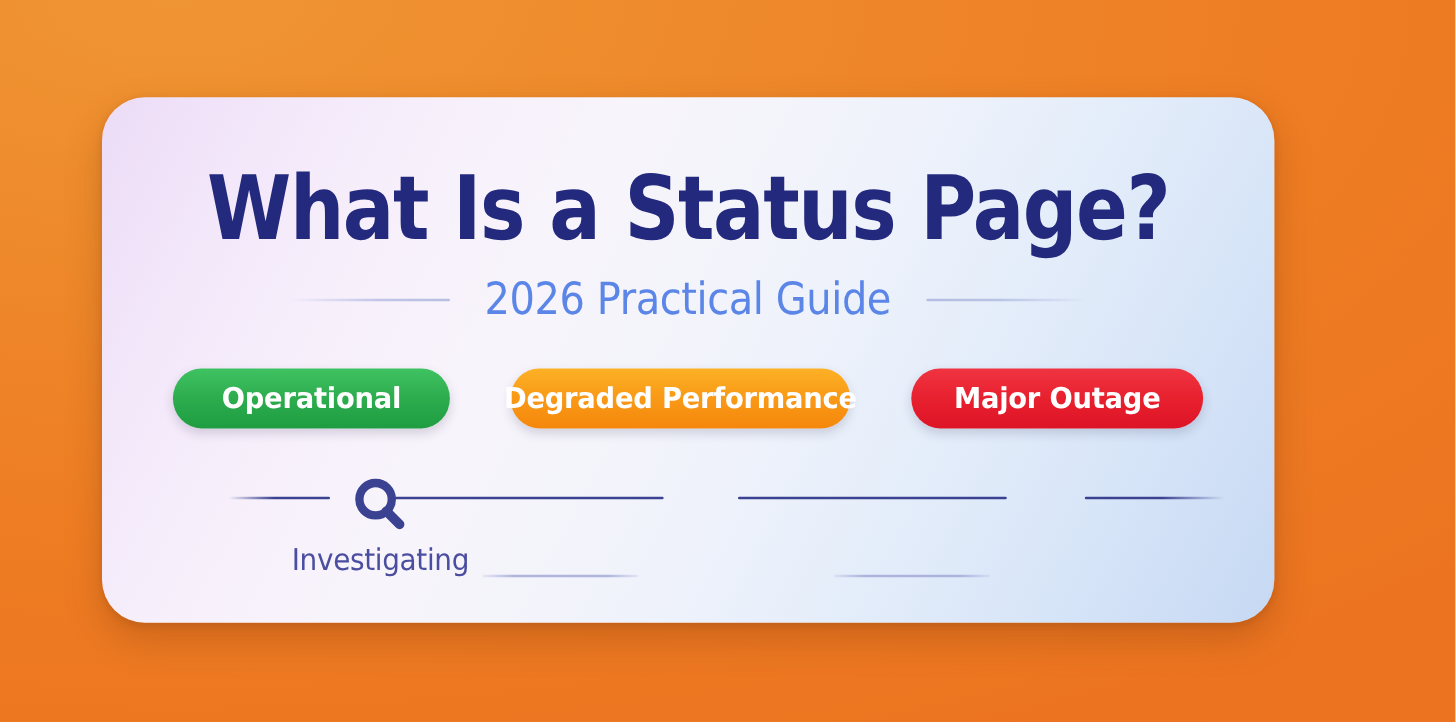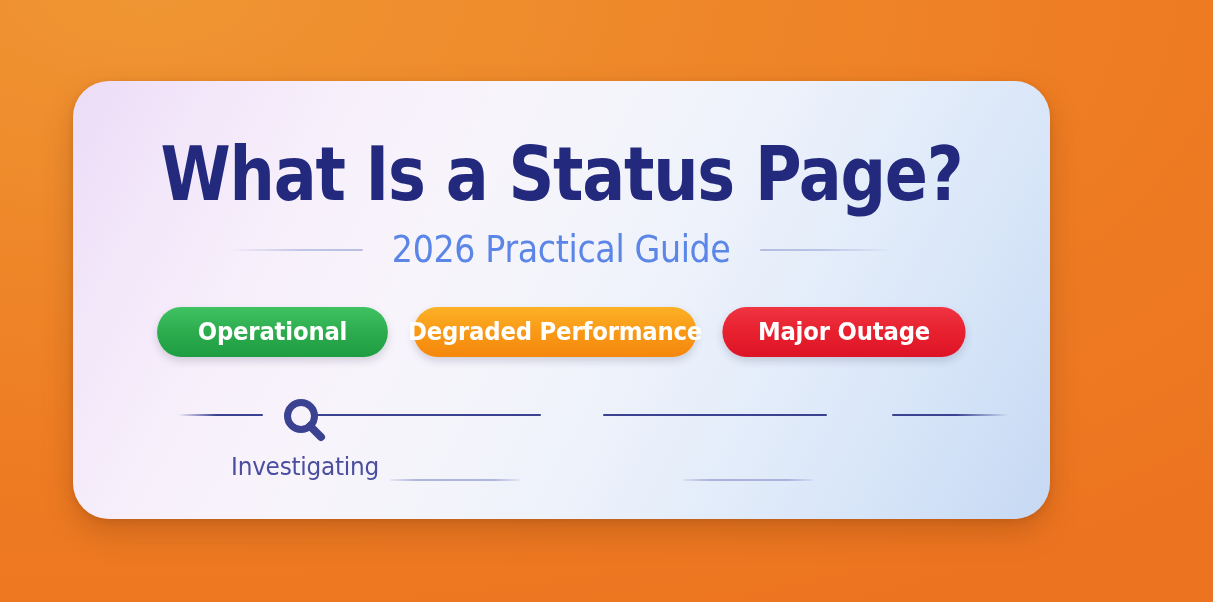--- a/index.html
+++ b/index.html
@@ -19,21 +19,21 @@
     width: 1213px;
     height: 602px;
     background:
       radial-gradient(130% 120% at 12% 0%, #f09533 0%, #ee8a2b 28%, #ee7d23 60%, #ec7320 100%);
     overflow: hidden;
   }
 
   
   #card {
     position: absolute;
-    left: 73px;
+    left: 85px;
     top: 81px;
     width: 977px;
     height: 438px;
     border-radius: 36px;
     background:
       linear-gradient(118deg,
         #ecdcf7 0%,
         #f3e7fa 12%,
         #f7f0fb 24%,
         #f8f4fb 36%,
@@ -95,21 +95,21 @@
 
   
   #pills {
     position: absolute;
     left: 0;
     top: 226px;
     width: 100%;
     display: flex;
     justify-content: center;
     align-items: flex-end;
-    gap: 12px;
+    gap: 37px;
   }
   .pill {
     height: 50px;
     border-radius: 25px;
     display: flex;
     align-items: center;
     justify-content: center;
     color: #ffffff;
     font-family: "DejaVu Sans", sans-serif;
     font-size: 24px;

